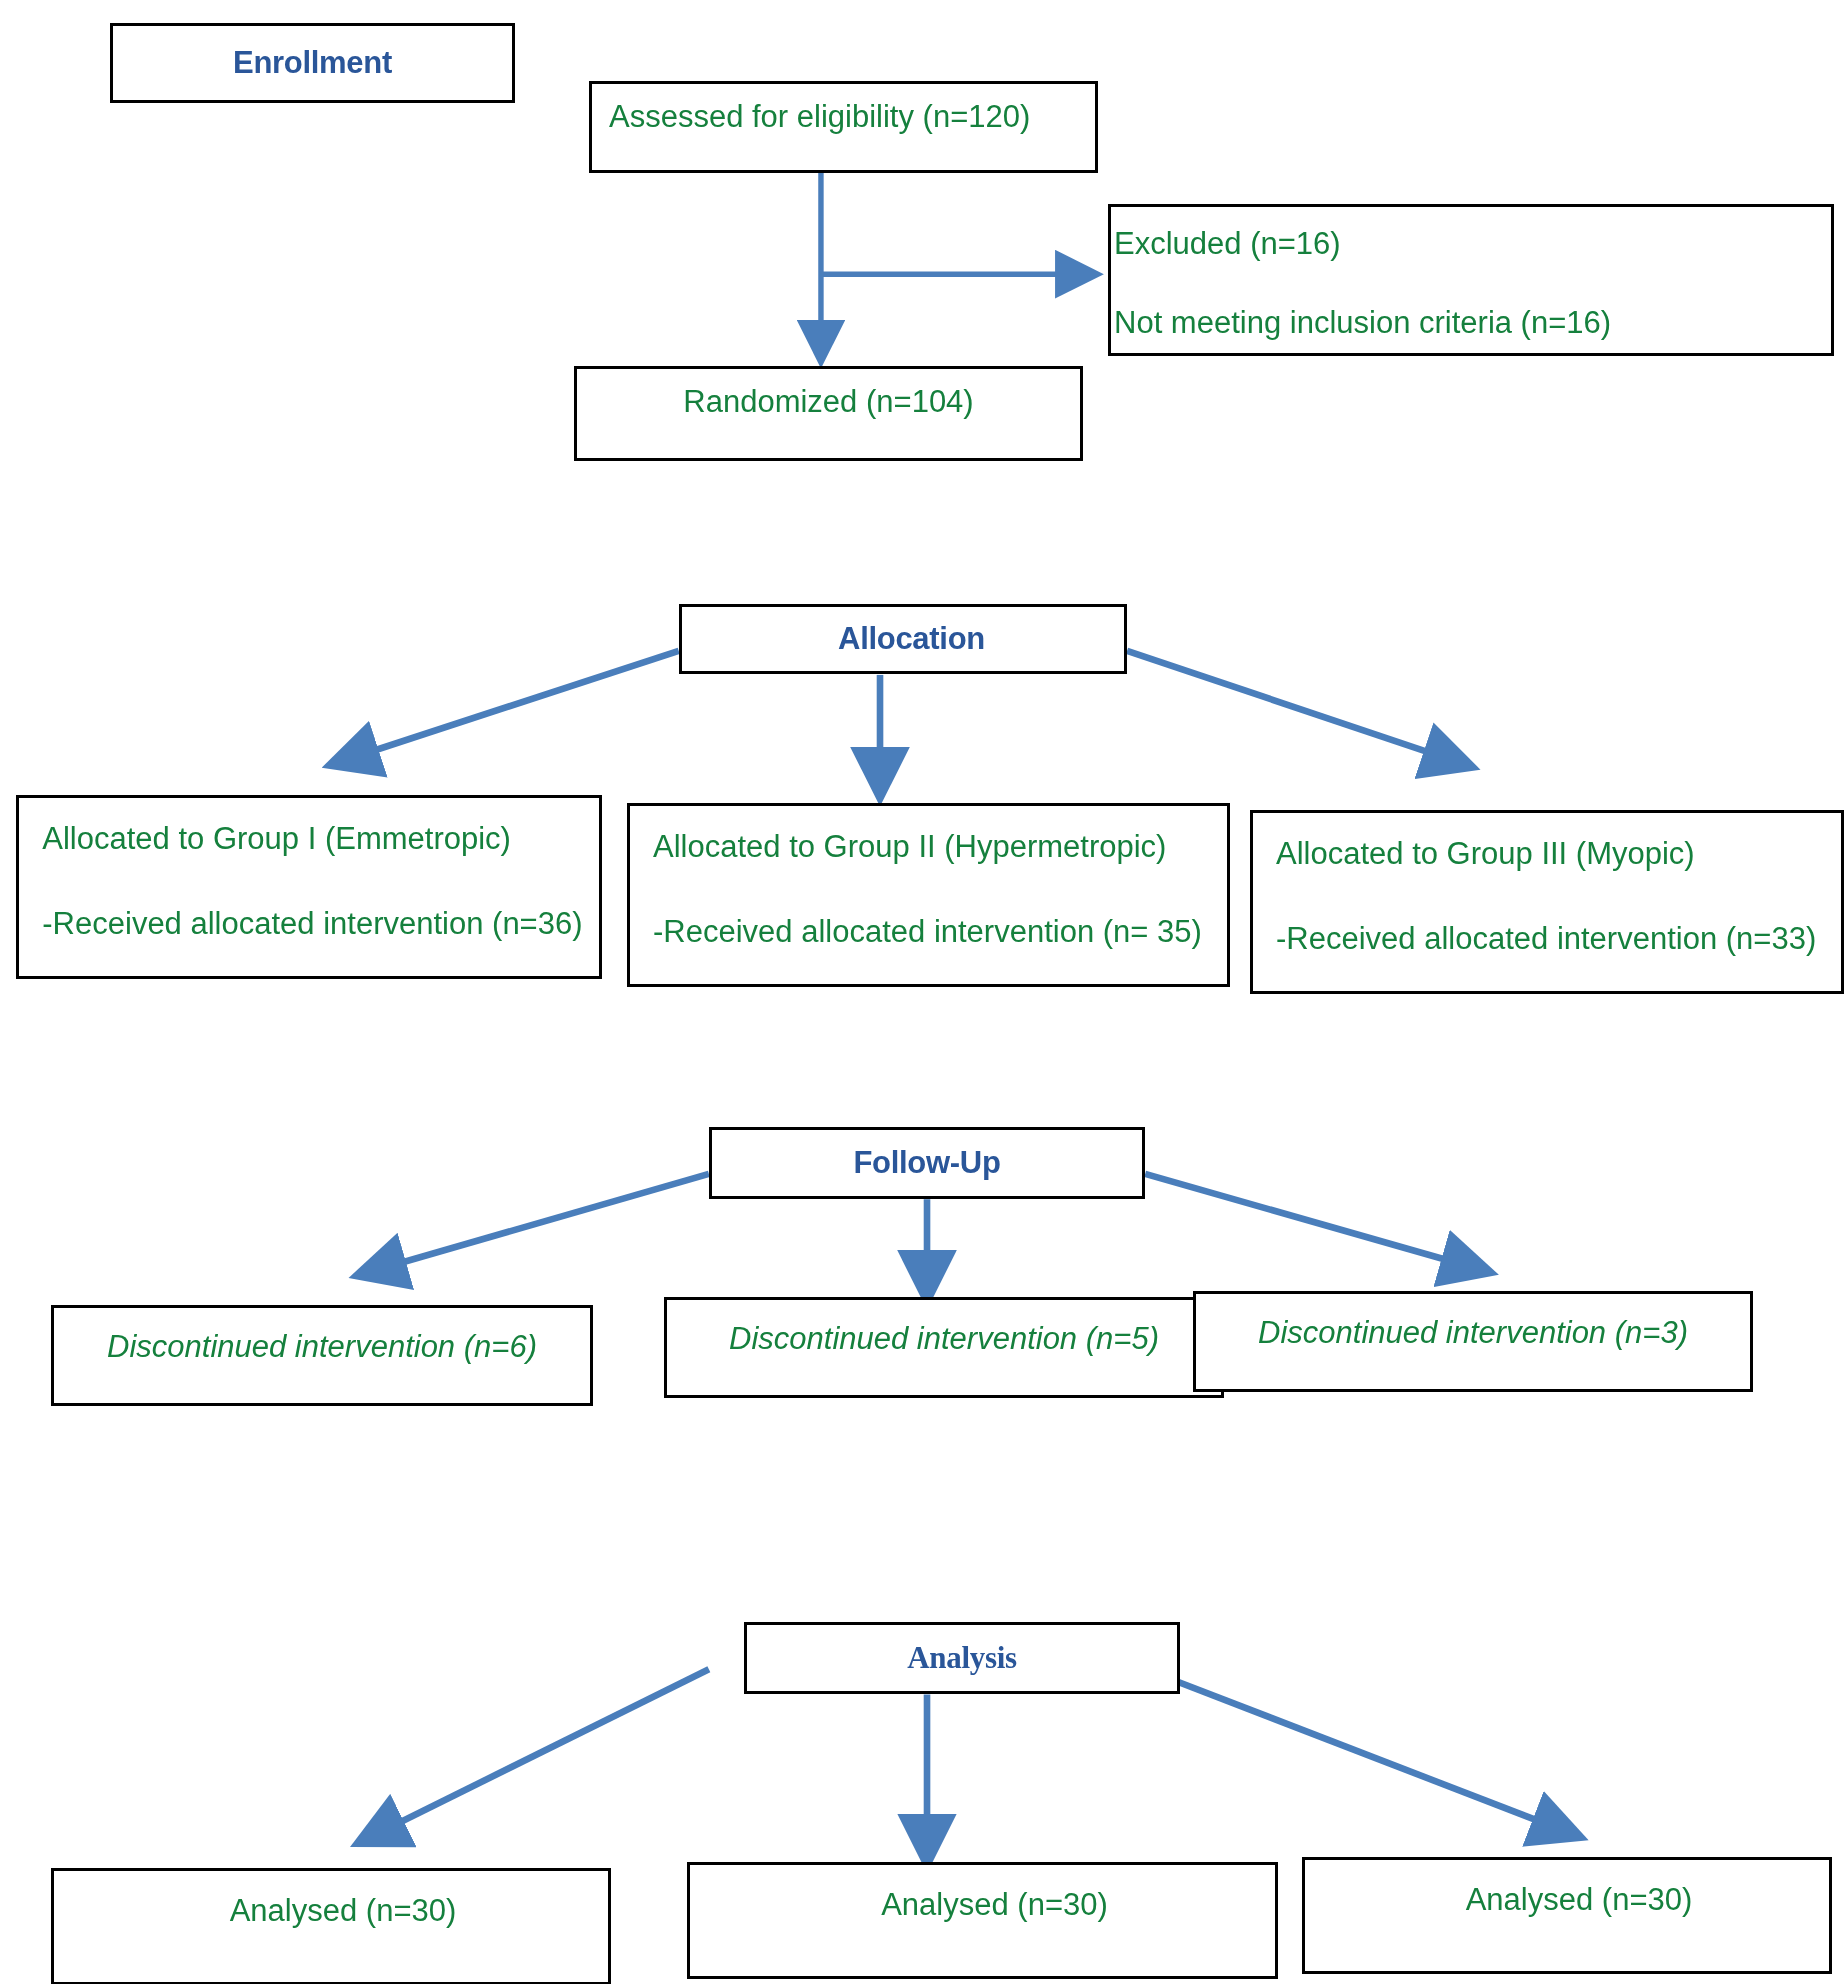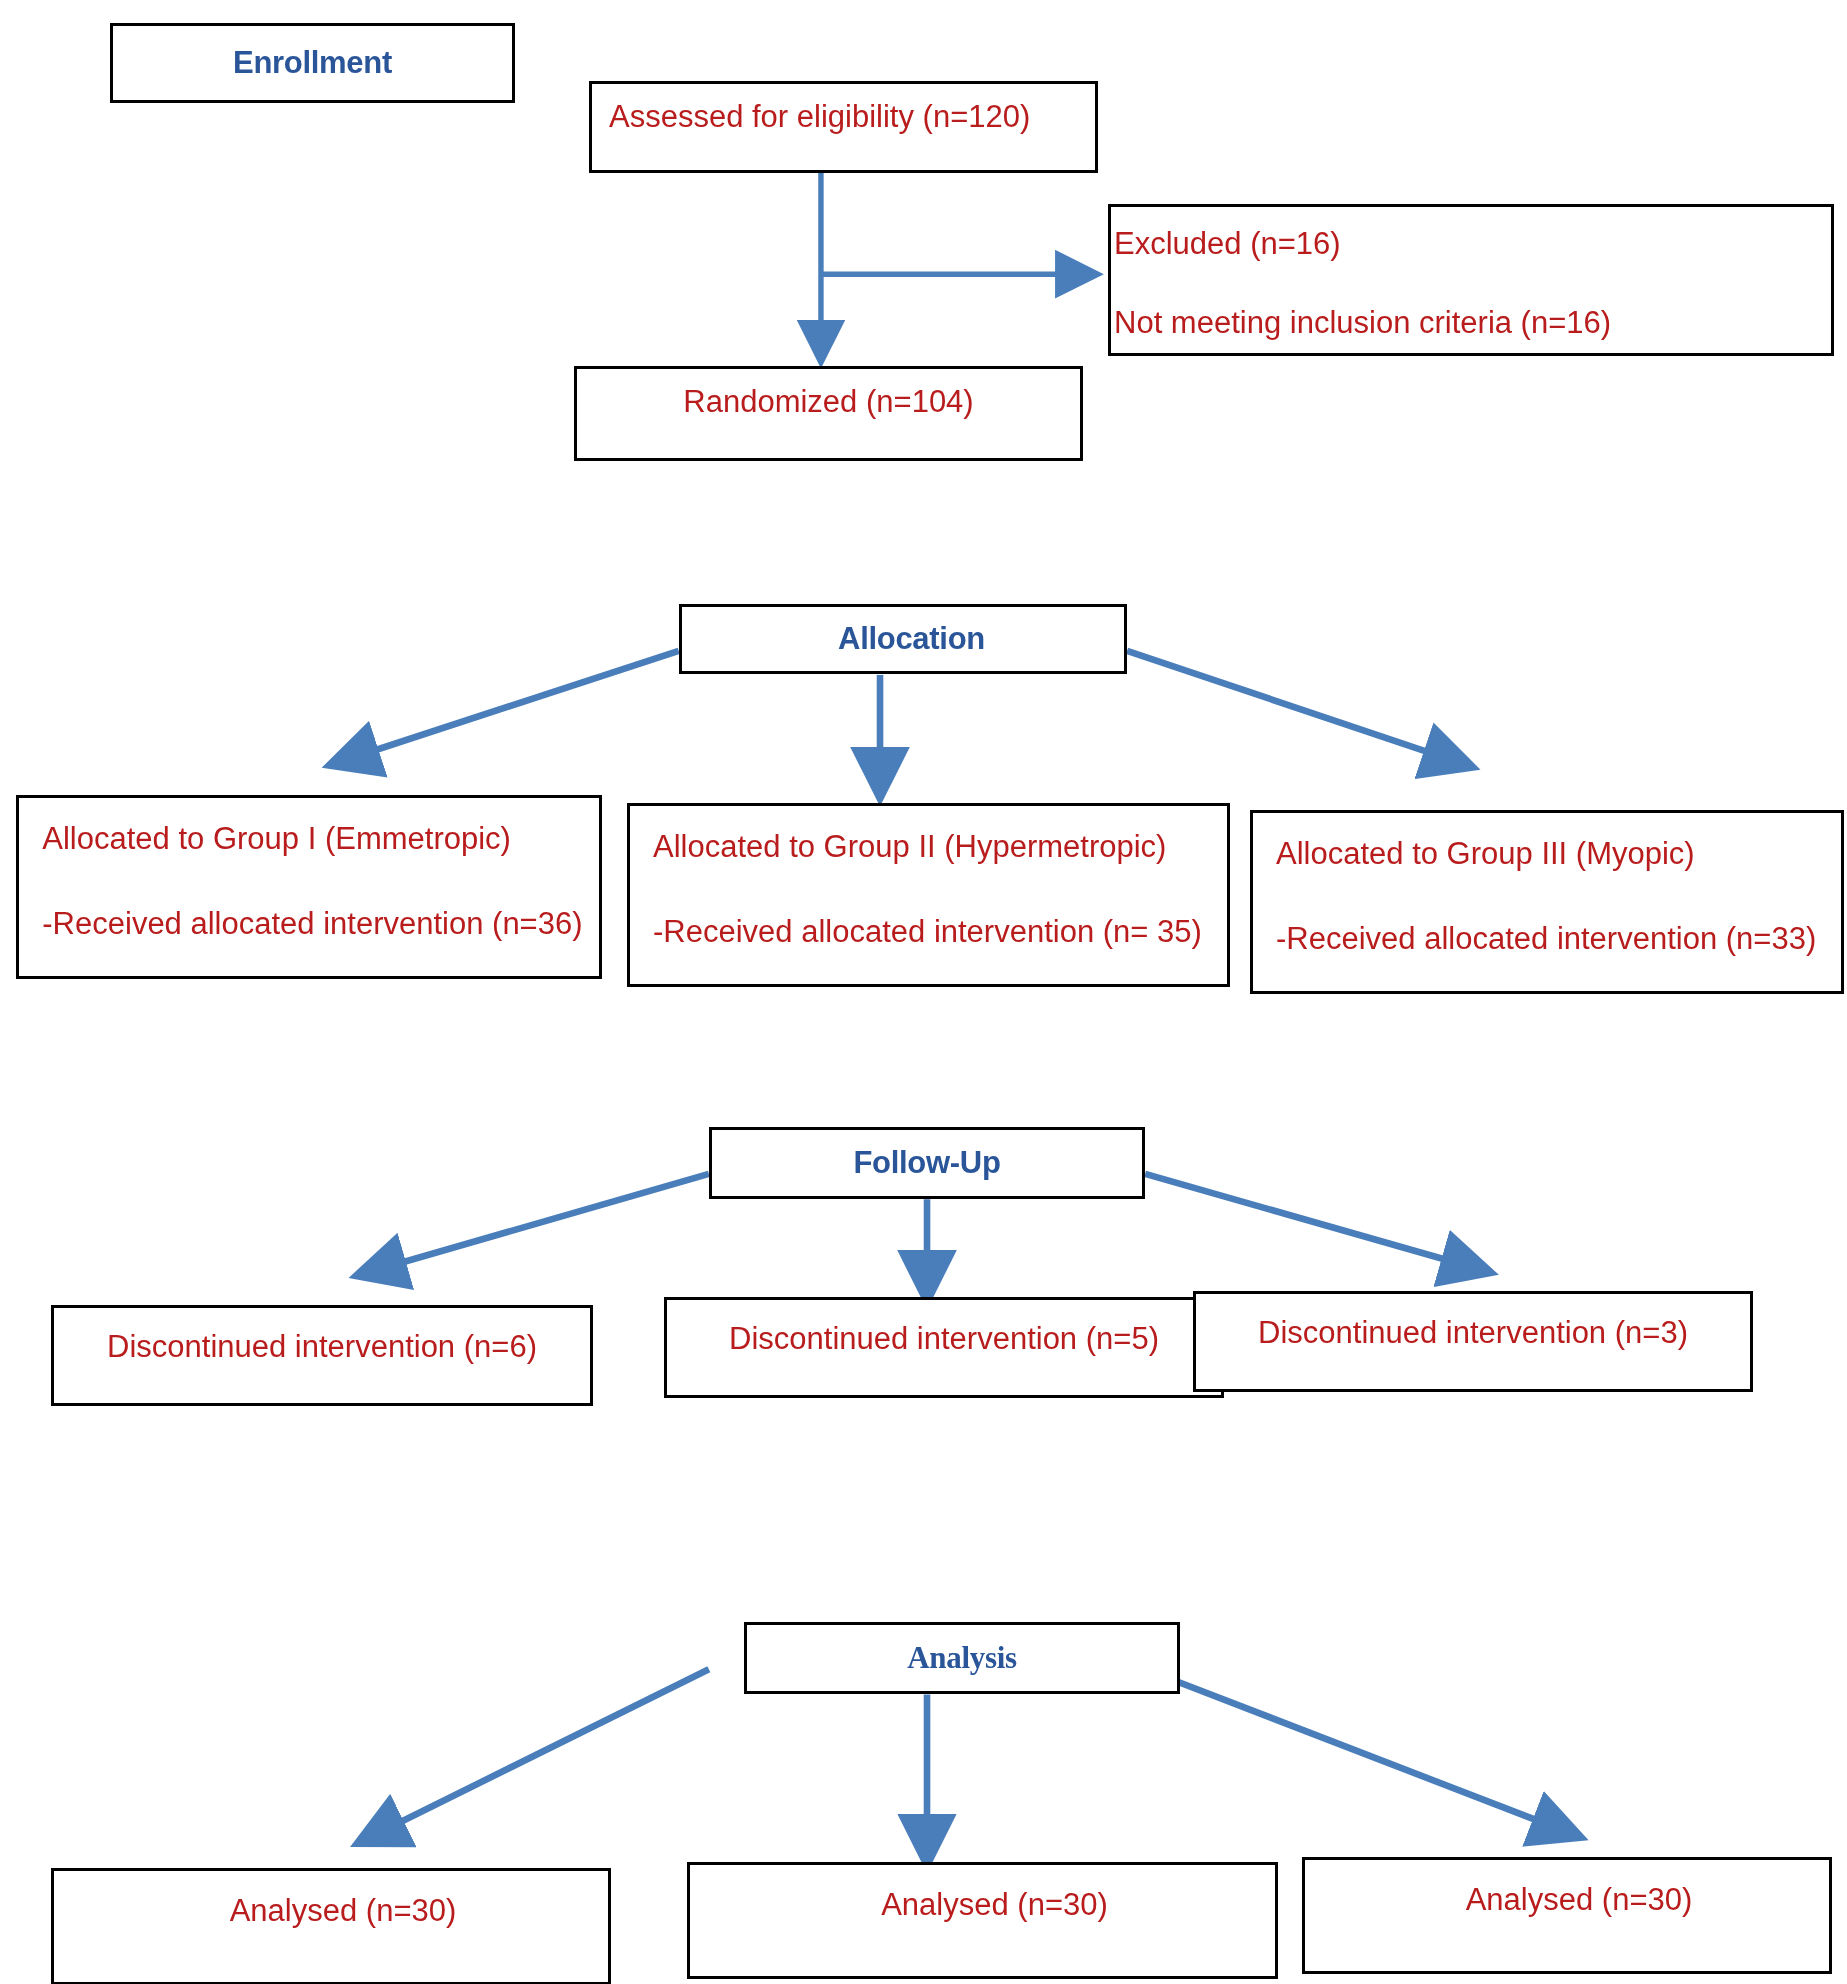--- a/index.html
+++ b/index.html
@@ -25,21 +25,21 @@
   .stage-title{
     color:#2a5699;
     font-weight:bold;
     font-size:31px;
     line-height:1.1;
     text-align:center;
     letter-spacing:-0.3px;
   }
 
   .btext{
-    color:#b91c1c;
+    color:#15803d;
     font-size:31px;
     line-height:1.15;
     white-space:nowrap;
   }
 
   
   #enrollment-header{left:110px;top:23px;width:405px;height:80px;}
   #assessed-box{left:589px;top:81px;width:509px;height:92px;}
   #assessed-box .btext{margin:14.5px 0 0 17px;}
   #excluded-box{left:1108px;top:204px;width:726px;height:152px;}
@@ -55,21 +55,21 @@
   #alloc-box-2{left:627px;top:803px;width:603px;height:184px;}
   #alloc-box-3{left:1250px;top:810px;width:594px;height:184px;}
   .alloc-line-1{margin:23px 0 0 23px;}
   .alloc-line-2{margin:49px 0 0 23px;}
 
   
   #followup-header{left:709px;top:1127px;width:436px;height:72px;}
   #disc-box-1{left:51px;top:1305px;width:542px;height:101px;}
   #disc-box-2{left:664px;top:1297px;width:560px;height:101px;}
   #disc-box-3{left:1193px;top:1291px;width:560px;height:101px;}
-  .disc-text{width:100%;text-align:center;margin-top:20.5px;}
+  .disc-text{width:100%;text-align:center;margin-top:20.5px;font-style:italic;}
 
   
   #analysis-header{left:744px;top:1622px;width:436px;height:72px;font-family:Liberation Serif, serif;}
   #analysed-box-1{left:51px;top:1868px;width:560px;height:117px;}
   #analysed-box-2{left:687px;top:1862px;width:591px;height:117px;}
   #analysed-box-3{left:1302px;top:1857px;width:530px;height:117px;}
   .analysed-text{width:100%;text-align:center;margin-top:22px;padding-left:12px;}
 </style>
 </head>
 <body>

